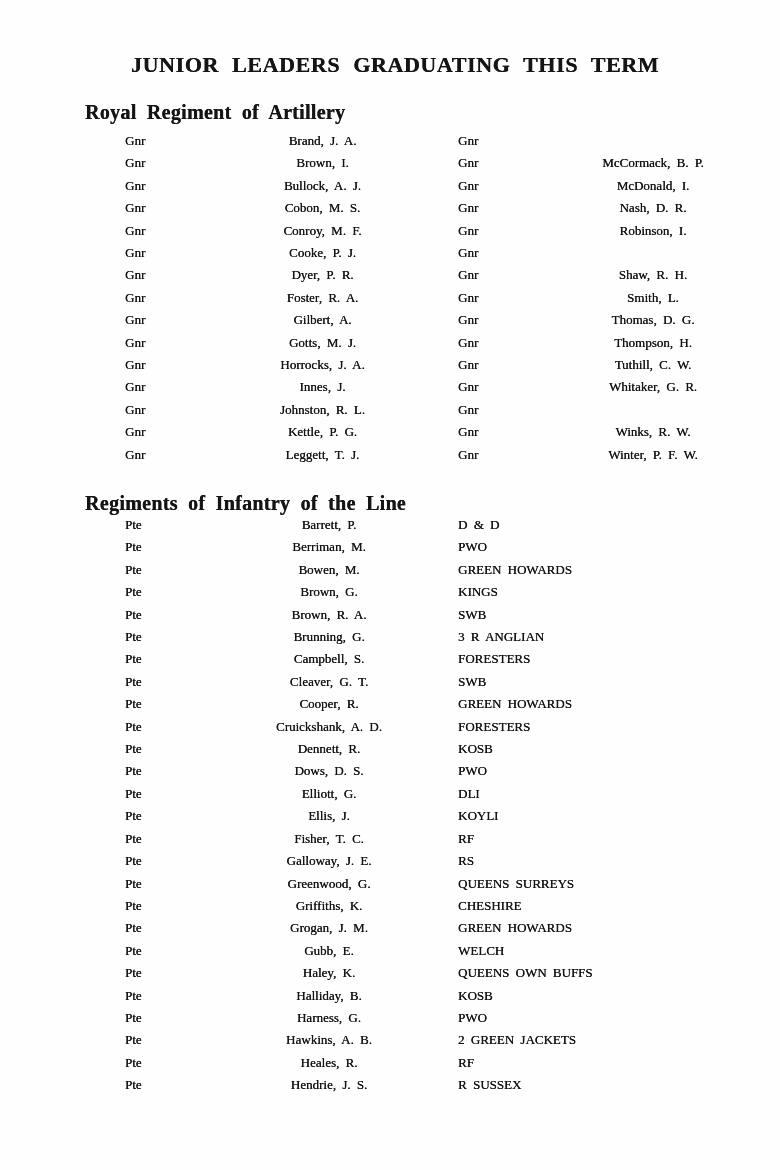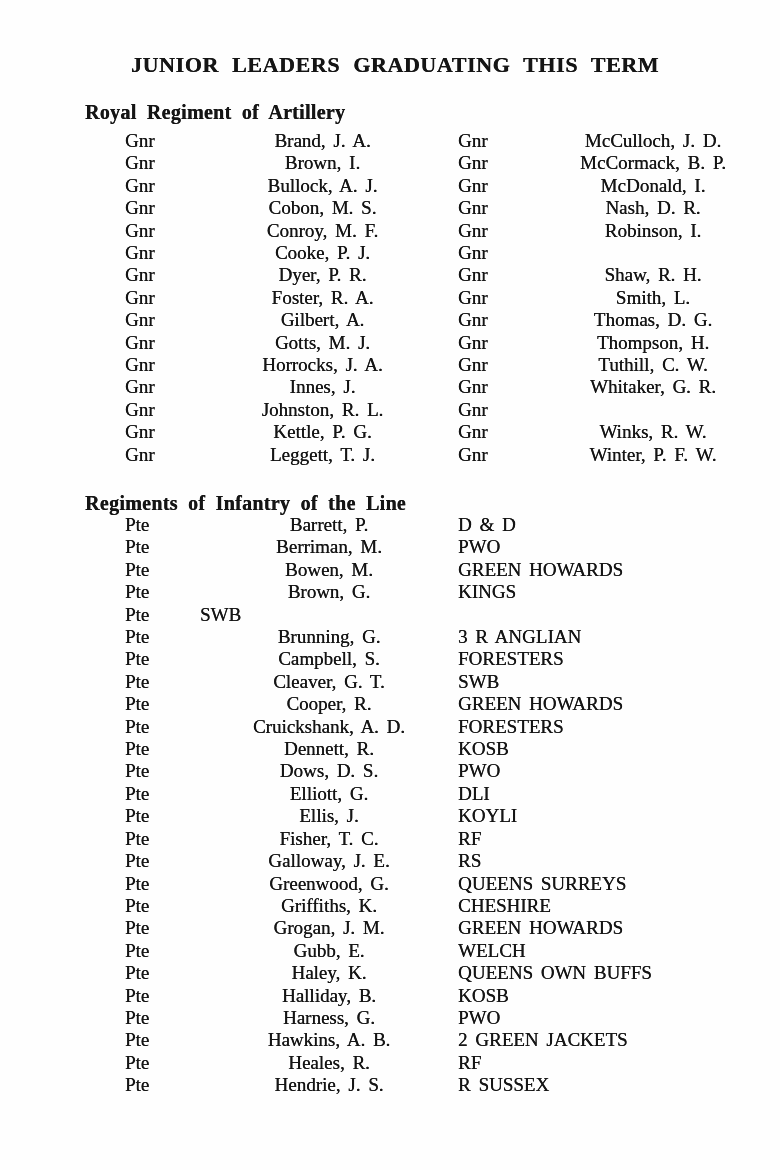--- a/index.html
+++ b/index.html
@@ -37,21 +37,21 @@
     font-weight: bold;
     letter-spacing: 0.3px;
     word-spacing: 5px;
     text-shadow: 0.3px 0 0 currentColor;
   }
   .art-head { top: 101px; text-align: right; }
   .inf-head { top: 492px; }
 
   .roster {
     position: absolute;
-    font-size: 19px;
+    font-size: 13px;
     line-height: 22.4px;
     word-spacing: 3px;
     text-shadow: 0.25px 0 0 currentColor;
   }
   .art-col-1 { left: 125px; top: 130px; width: 320px; }
   .art-col-2 { left: 458px; top: 130px; width: 315px; }
   .inf-list  { left: 125px; top: 514px; width: 645px; font-family: Liberation Serif, serif; }
 
   .row { display: flex; }
   .rank { width: 75px; flex: 0 0 75px; }
@@ -124,21 +124,20 @@
         <span class="name">Kettle, P. G.</span>
       </div>
       <div class="row">
         <span class="rank">Gnr</span>
         <span class="name">Leggett, T. J.</span>
       </div>
     </div>
   <div class="roster art-col-2" id="art-col-2">
       <div class="row">
         <span class="rank">Gnr</span>
-        <span class="name">McCulloch, J. D.</span>
       </div>
       <div class="row">
         <span class="rank">Gnr</span>
         <span class="name">McCormack, B. P.</span>
       </div>
       <div class="row">
         <span class="rank">Gnr</span>
         <span class="name">McDonald, I.</span>
       </div>
       <div class="row">
@@ -206,20 +205,21 @@
         <span class="name">Bowen, M.</span>
         <span class="regiment">GREEN HOWARDS</span>
       </div>
       <div class="row">
         <span class="rank">Pte</span>
         <span class="name">Brown, G.</span>
         <span class="regiment">KINGS</span>
       </div>
       <div class="row">
         <span class="rank">Pte</span>
+        <span class="name">Brown, R. A.</span>
         <span class="regiment">SWB</span>
       </div>
       <div class="row">
         <span class="rank">Pte</span>
         <span class="name">Brunning, G.</span>
         <span class="regiment">3 R ANGLIAN</span>
       </div>
       <div class="row">
         <span class="rank">Pte</span>
         <span class="name">Campbell, S.</span>

